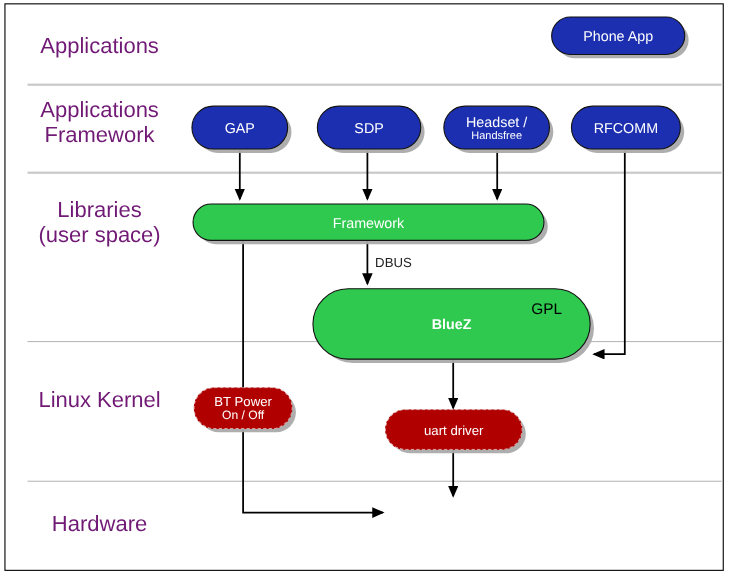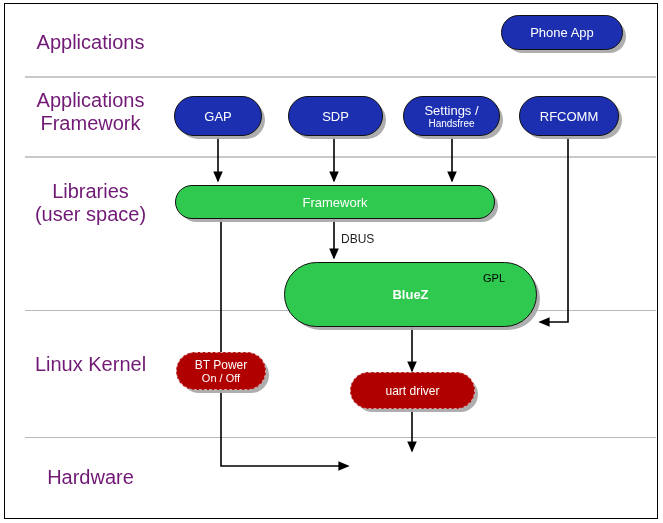--- a/index.html
+++ b/index.html
@@ -73,21 +73,21 @@
   .node-red {
     background: #b00000;
     border: 1px dashed #d89a9a;
     font-size: 12px;
   }
   .node-red .ln2 { font-size: 11px; }
   
   .node-tag {
     position: absolute;
     color: #000000;
-    font-size: 11px;
+    font-size: 14px;
     z-index: 6;
     text-align: center;
   }
   
   .edge-label {
     position: absolute;
     color: #222222;
     font-size: 12px;
     background: #ffffff;
     padding: 0 2px;
@@ -159,21 +159,21 @@
 
   <div class="node node-blue" style="left:174px; top:96px; width:88px; height:40px;">
     <span class="ln1">GAP</span>
   </div>
 
   <div class="node node-blue" style="left:288px; top:96px; width:95px; height:40px;">
     <span class="ln1">SDP</span>
   </div>
 
   <div class="node node-blue" style="left:403px; top:96px; width:97px; height:40px;">
-    <span class="ln1">Settings /</span>
+    <span class="ln1">Headset /</span>
     <span class="ln2">Handsfree</span>
   </div>
 
   <div class="node node-blue" style="left:519px; top:96px; width:100px; height:40px;">
     <span class="ln1">RFCOMM</span>
   </div>
 
   <div class="node node-green" style="left:175px; top:185px; width:320px; height:34px;">
     <span class="ln1">Framework</span>
   </div>

